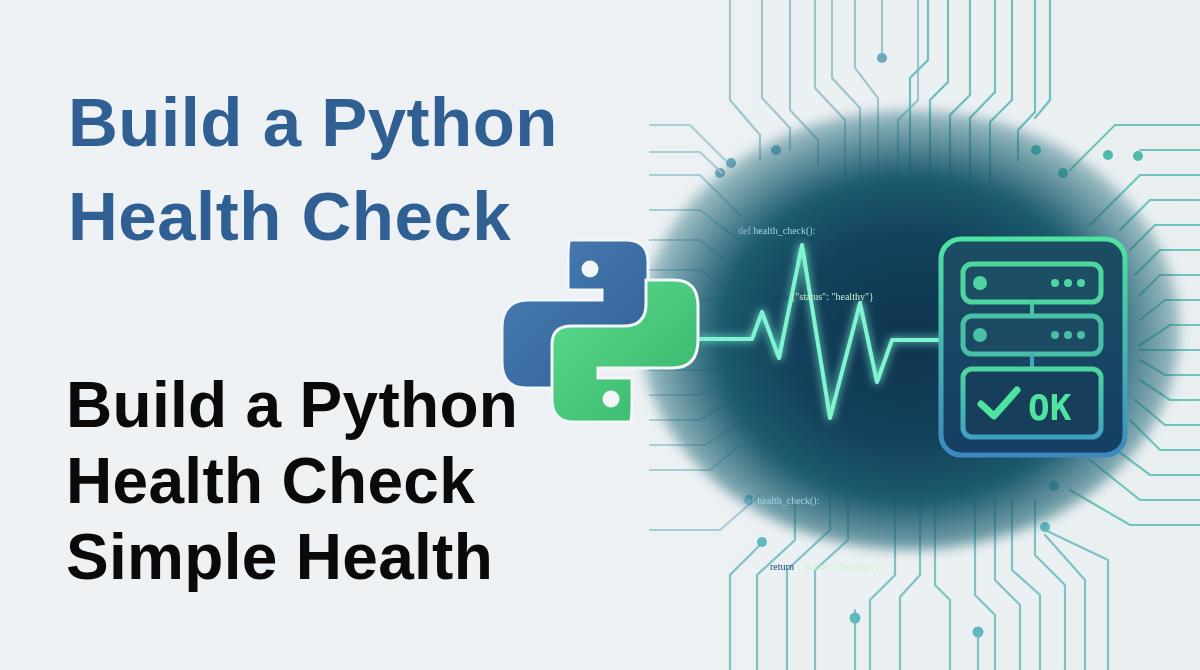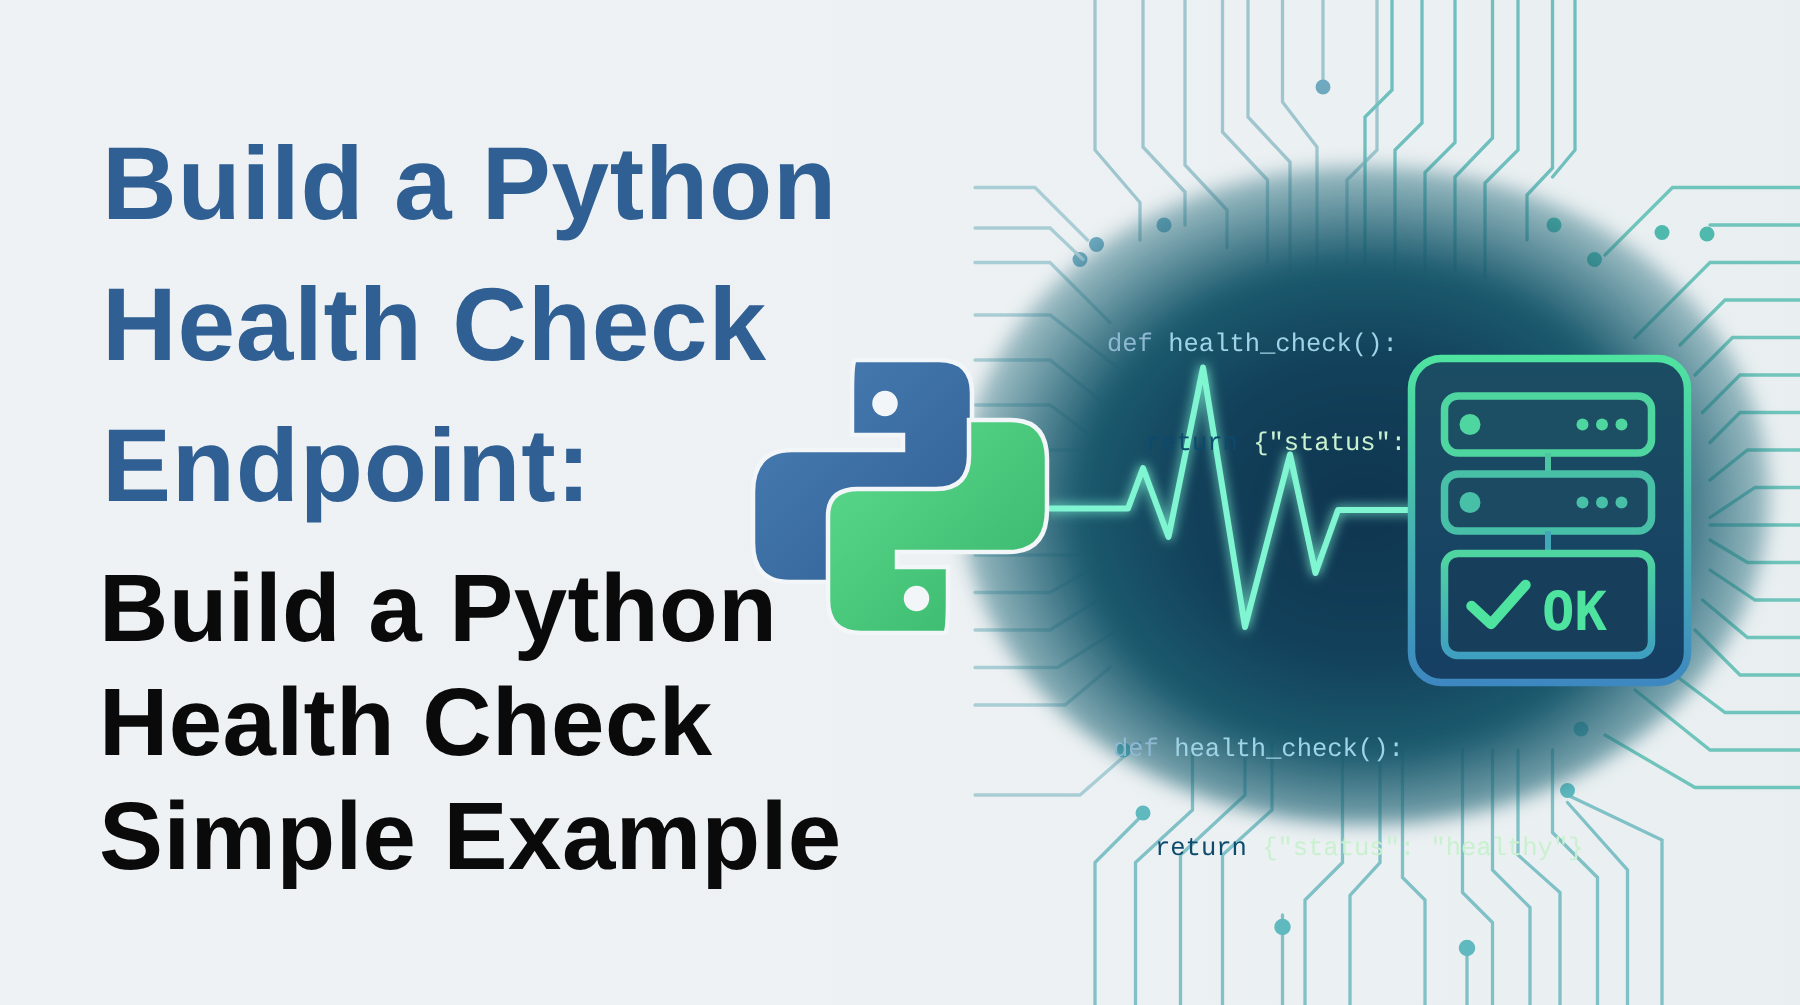--- a/index.html
+++ b/index.html
@@ -25,21 +25,21 @@
     .title-blue { color: #2f5f93; }
     .subtitle {
       position: absolute; left: 66px; top: 373px; margin: 0;
       font-family: "Liberation Sans", sans-serif; font-weight: 700;
       font-size: 64px; line-height: 1.0; color: #0a0a0a; letter-spacing: 0.3px;
     }
     .subtitle .line { display: block; height: 76px; }
     .python-logo { position: absolute; left: 498px; top: 236px; width: 205px; height: 190px; }
     .heartbeat { position: absolute; left: 0; top: 0; width: 1200px; height: 670px; }
     .code {
-      position: absolute; font-family: Liberation Mono, monospace; font-size: 17px;
+      position: absolute; font-family: Liberation Serif, serif; font-size: 10px;
       line-height: 22px; white-space: pre;
     }
     .code .kw { color: #8fb8d3; }
     .code .fn { color: #9fd4e6; }
     .code .ret { color: #0c4a6e; }
     .code .str { color: #c9f0cf; }
     .server { position: absolute; left: 938px; top: 236px; width: 190px; height: 222px; }
   </style>
 </head>
 <body>
@@ -219,22 +219,21 @@
     <path d="M72 4 H128 Q150 4 150 26 V82 Q150 100 130 100 H78 Q56 100 56 122 V152 H28 Q4 152 4 126 V92 Q4 64 30 64 H104 V54 H70 V26 Q70 4 72 4 Z" fill="url(#pyBlue)" stroke="#f2f6f8" stroke-width="3"></path>
     <circle cx="92" cy="33" r="8.5" fill="#f2f6f8"></circle>
 
     <path d="M132 186 H76 Q54 186 54 164 V108 Q54 90 74 90 H126 Q148 90 148 68 V44 H176 Q200 44 200 70 V104 Q200 132 174 132 H100 V142 H134 V164 Q134 186 132 186 Z" fill="url(#pyGreen)" stroke="#f2f6f8" stroke-width="3"></path>
     <circle cx="113" cy="163" r="8.5" fill="#f2f6f8"></circle>
   </svg>
 
   <h1 class="title title-blue">
     <span class="line">Build a Python</span>
     <span class="line">Health Check</span>
-    <span class="line">Endpoint:</span>
   </h1>
 
   <h2 class="subtitle">
     <span class="line">Build a Python</span>
     <span class="line">Health Check</span>
-    <span class="line">Simple Example</span>
+    <span class="line">Simple Health</span>
   </h2>
 
 </div>
 
 </body></html>

